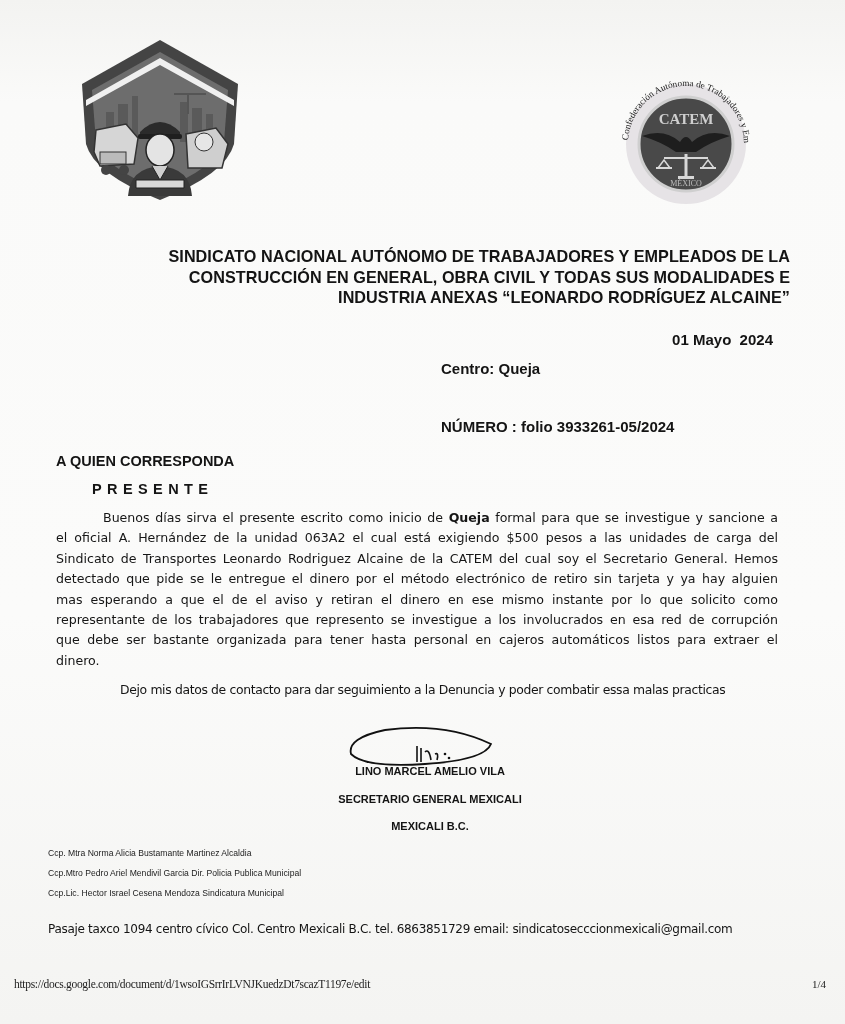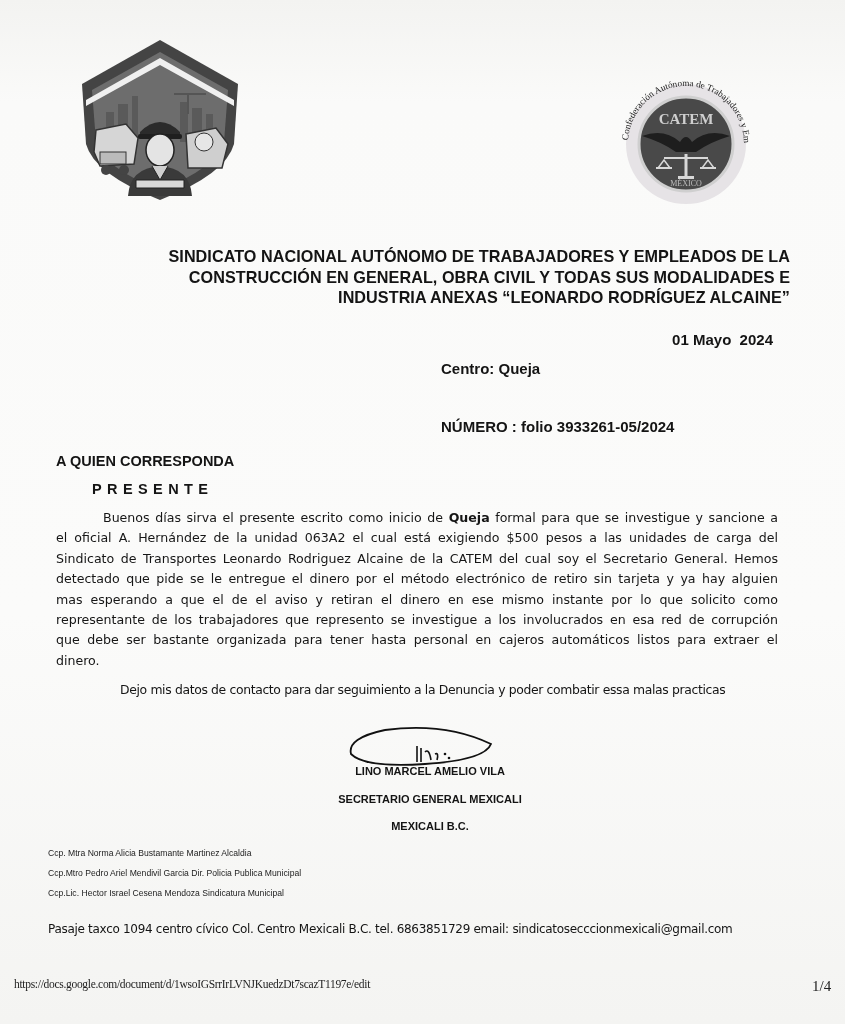--- a/index.html
+++ b/index.html
@@ -71,21 +71,21 @@
     white-space: nowrap; letter-spacing: -0.3px;
   }
 
   .footer-url {
     left: 14px; top: 978px;
     font-family: "Liberation Serif", serif; font-size: 11.5px; letter-spacing: -0.3px;
     color: #222; white-space: nowrap;
   }
   .footer-page {
     left: 812px; top: 978px;
-    font-family: "Liberation Serif", serif; font-size: 15px; color: #222; text-align: right;
+    font-family: "Liberation Serif", serif; font-size: 11px; color: #222; text-align: right;
   }
 </style>
 </head>
 <body>
 
 <div class="page">
 
   <div class="abs logo-left">
     <svg width="168" height="168" viewBox="0 0 168 168">
 

